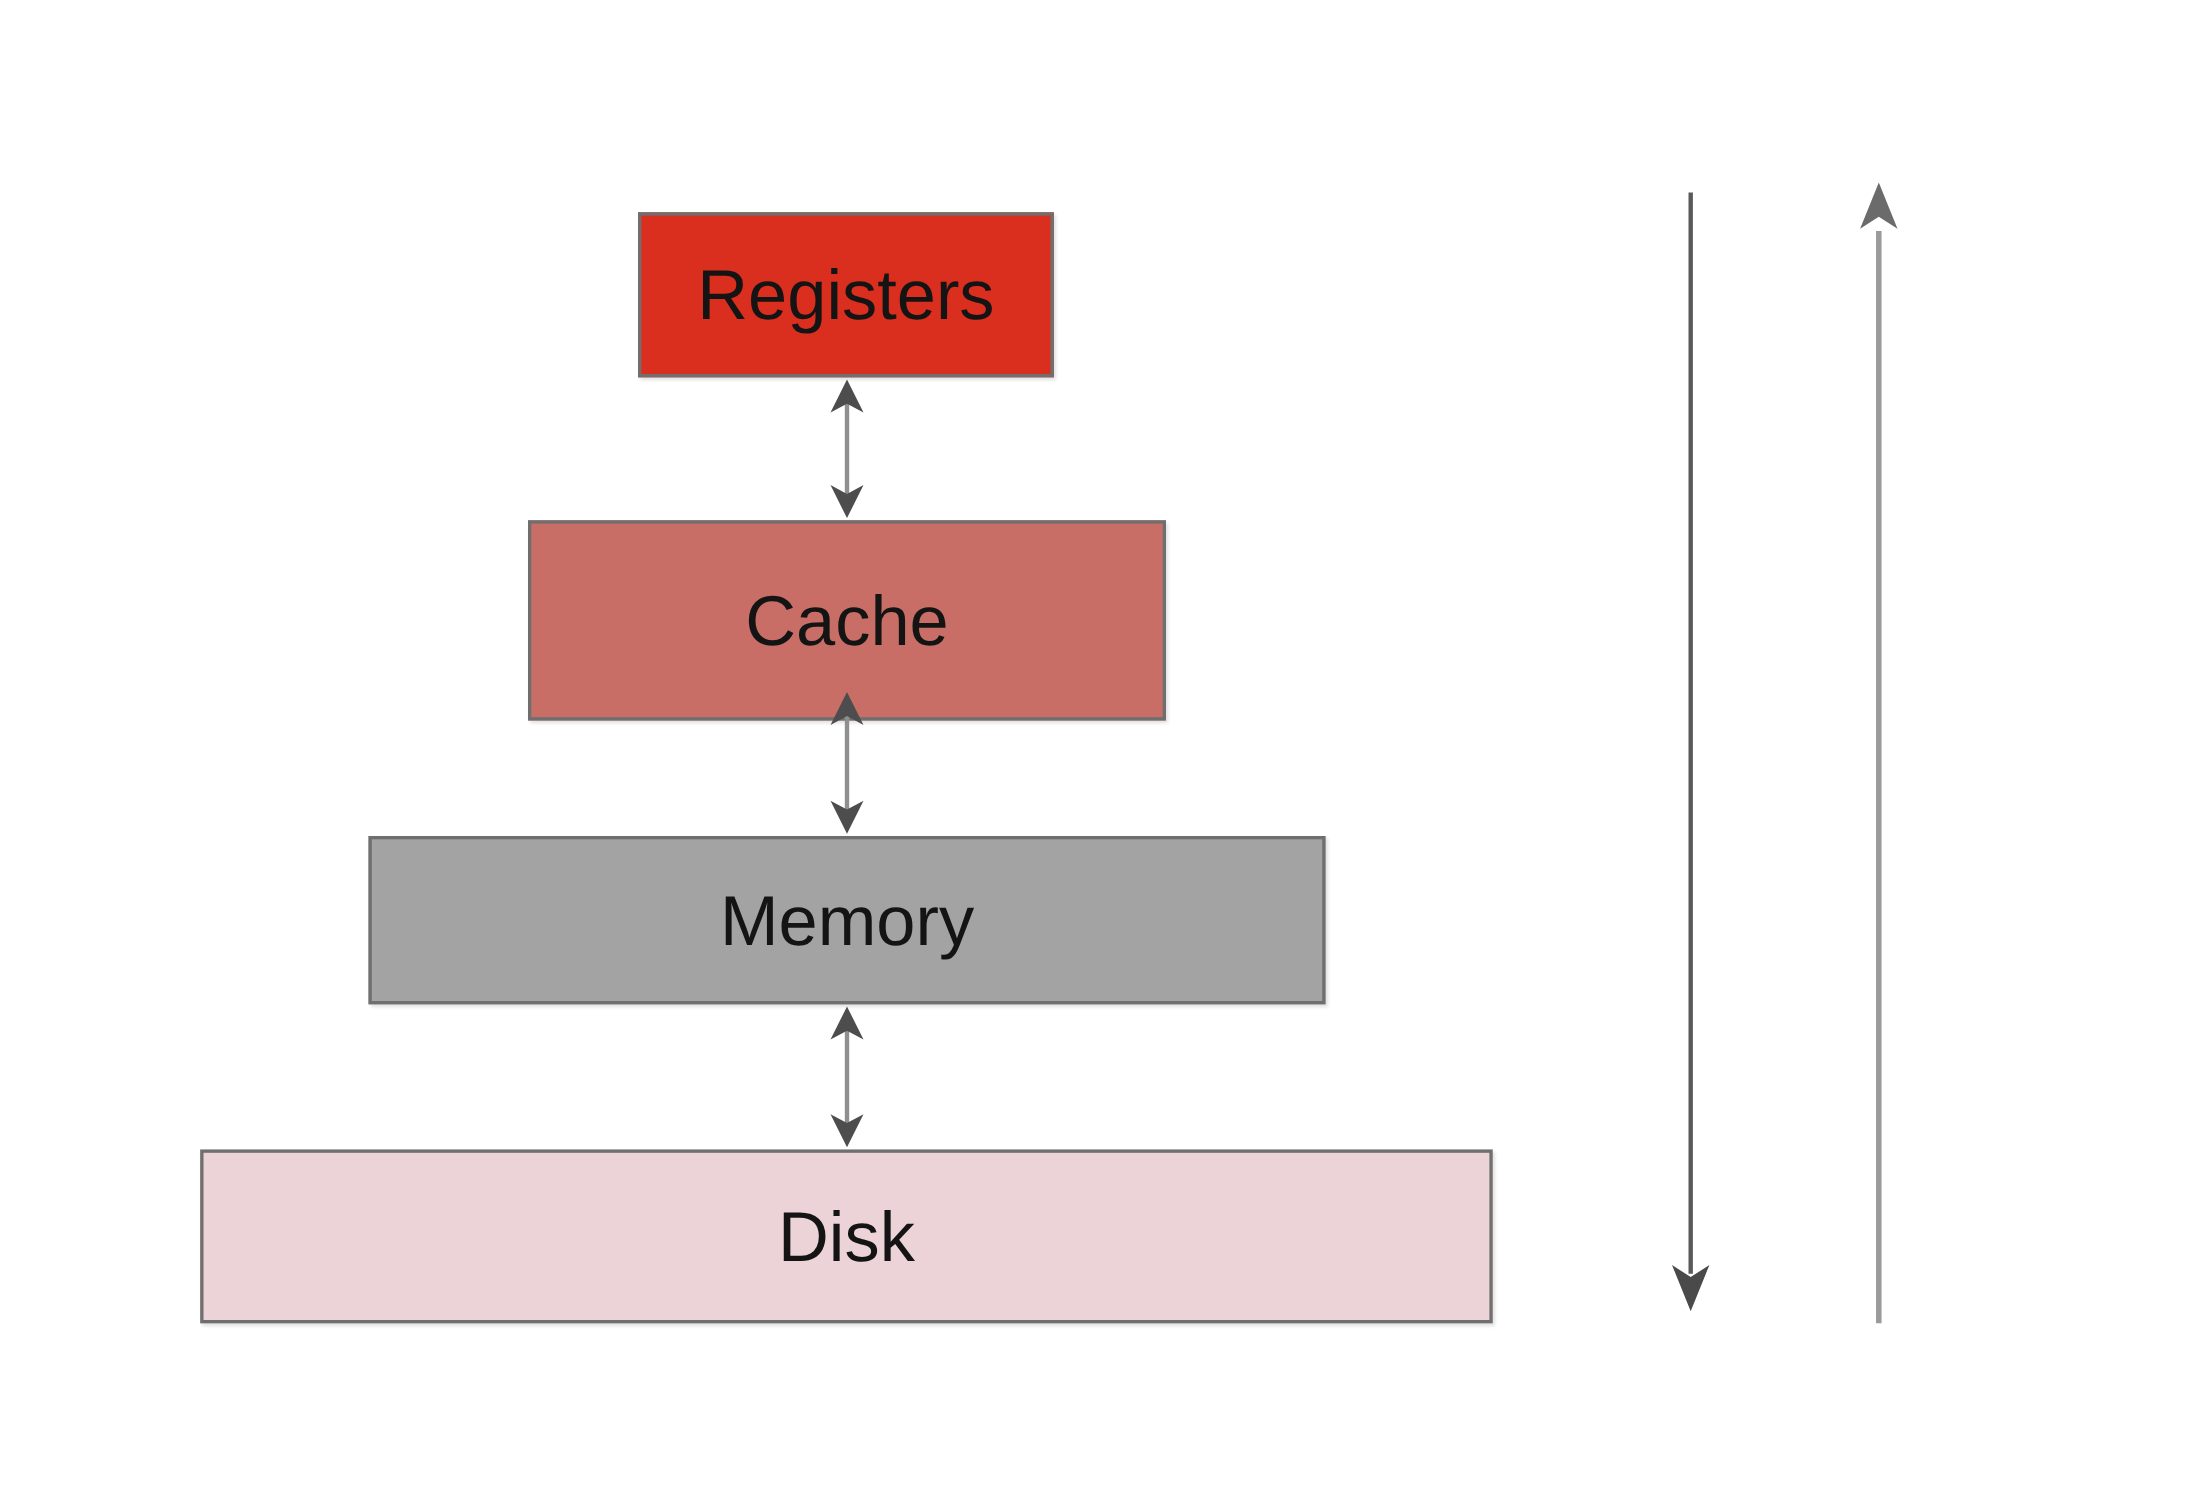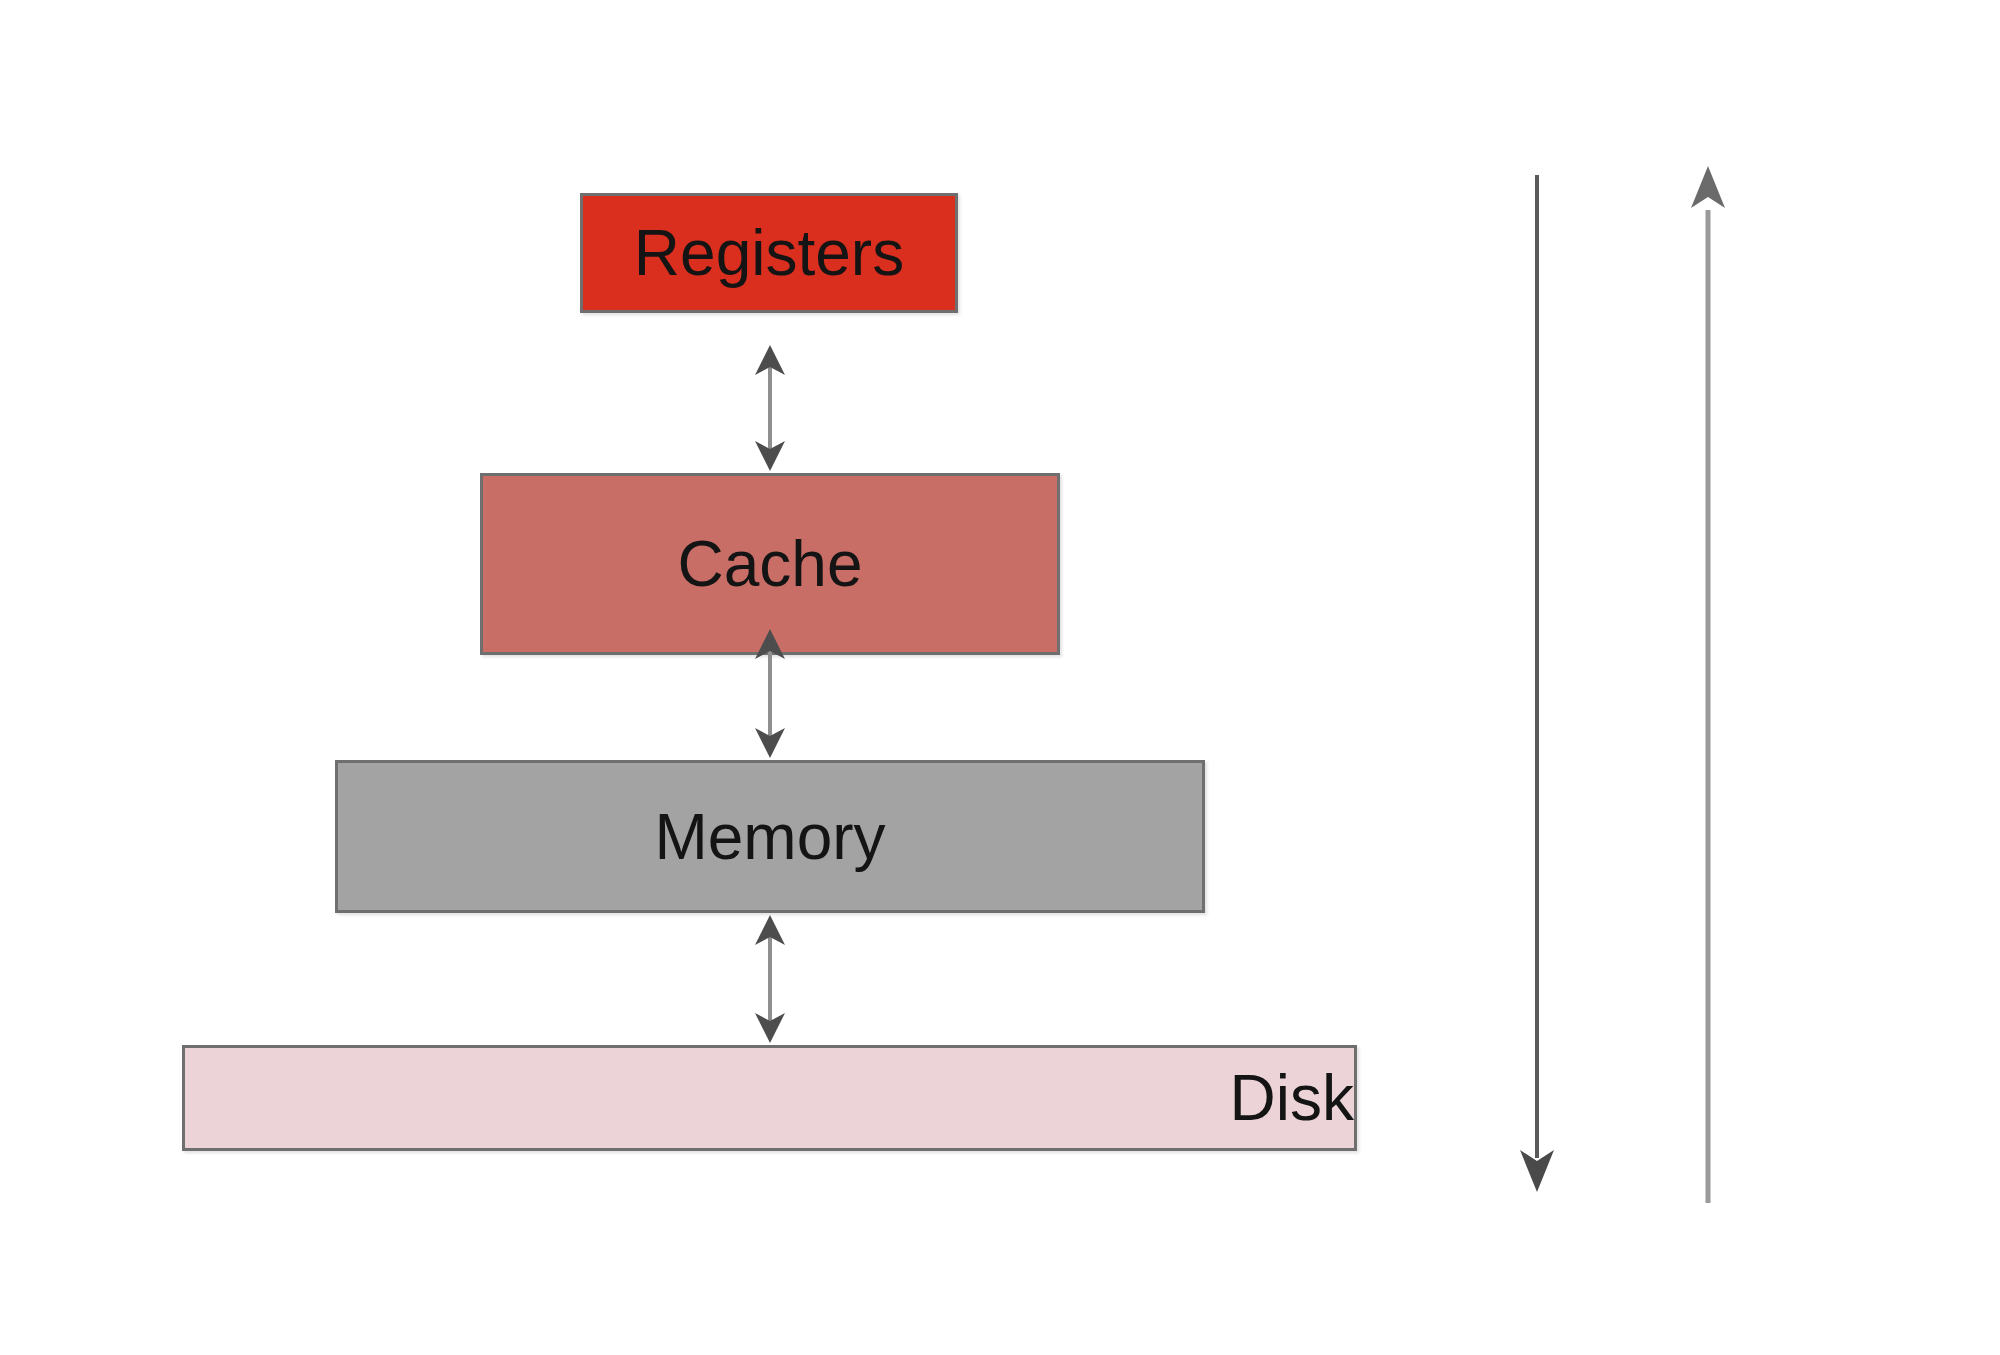--- a/index.html
+++ b/index.html
@@ -24,24 +24,24 @@
     justify-content: center;
     box-sizing: border-box;
   }
   .box-label {
     font-size: 64px;
     font-weight: 400;
     color: #141414;
     letter-spacing: 0px;
     white-space: nowrap;
   }
-  .box-registers { left: 580px; top: 193px; width: 378px; height: 120px; }
+  .box-registers { left: 580px; top: 193px; width: 378px; height: 150px; }
   .box-cache     { left: 480px; top: 473px; width: 580px; height: 182px; }
   .box-memory    { left: 335px; top: 760px; width: 870px; height: 153px; }
-  .box-disk      { left: 182px; top: 1045px; width: 1175px; height: 106px; justify-content: flex-end; }
+  .box-disk      { left: 182px; top: 1045px; width: 1175px; height: 158px; }
 
   .overlay {
     position: absolute;
     left: 0;
     top: 0;
     width: 2000px;
     height: 1355px;
     pointer-events: none;
   }
   .axis-label {

